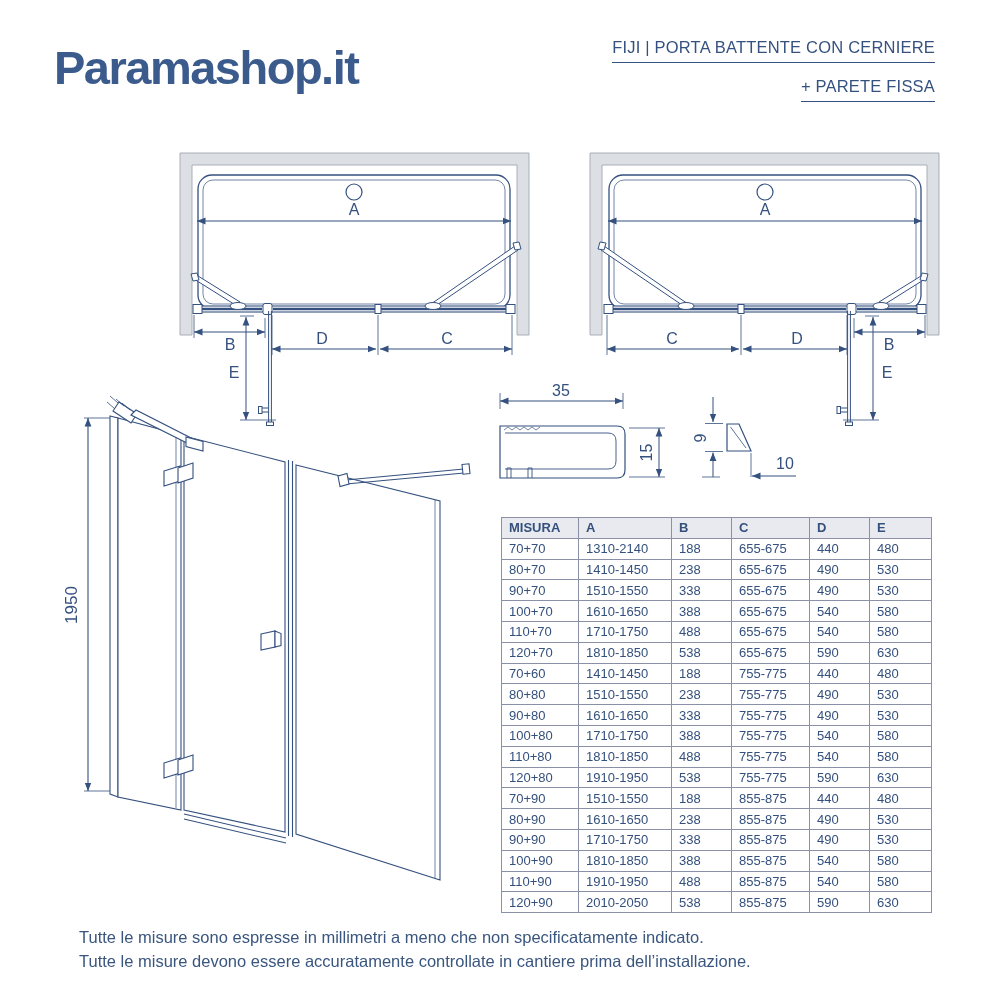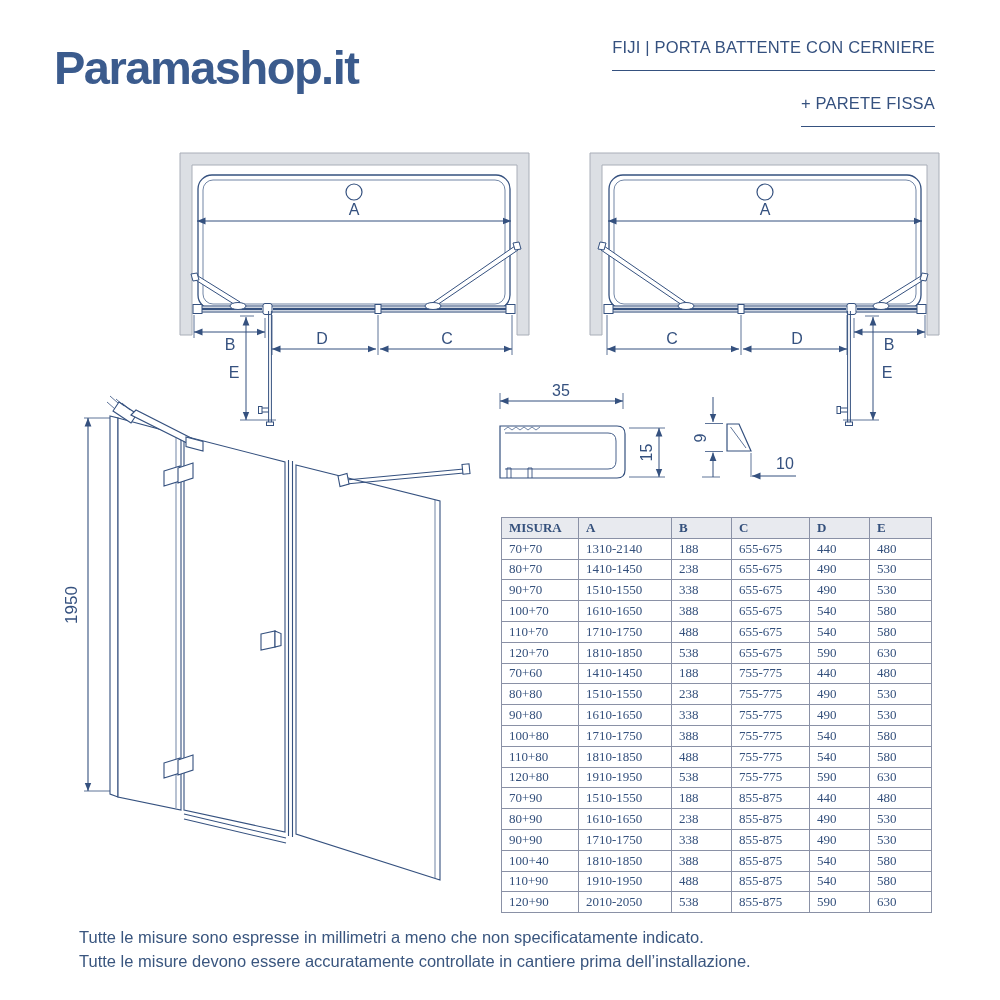--- a/index.html
+++ b/index.html
@@ -2,34 +2,34 @@
 <html><head>
 <meta charset="utf-8">
 <style>
   html,body{margin:0;padding:0;}
   body{width:1000px;height:1000px;background:#fff;font-family:"Liberation Sans",sans-serif;}
   #page{position:relative;width:1000px;height:976px;background:#fff;overflow:hidden;}
 
   
   .logo{position:absolute;left:54px;top:40px;font-size:47px;font-weight:700;letter-spacing:-1.5px;color:#3b5b8d;}
   .product-title{position:absolute;right:65px;top:38px;text-align:right;color:#35517f;font-size:16.5px;letter-spacing:.2px;}
-  .product-title .line{display:inline-block;border-bottom:1.4px solid #35517f;padding-bottom:13px;}
-  .product-title .row2{margin-top:23px;}
+  .product-title .line{display:inline-block;border-bottom:1.4px solid #35517f;padding-bottom:5px;}
+  .product-title .row2{margin-top:14px;}
 
   
   .dg{position:absolute;}
   svg text.dim{font-family:"Liberation Sans",sans-serif;font-size:16px;fill:#35517f;text-anchor:middle;}
 
   
   .size-table{position:absolute;left:501px;top:517px;width:430px;border-collapse:collapse;table-layout:fixed;
               font-size:13px;color:#34507c;}
   .size-table th,.size-table td{border:1px solid #8a91a6;padding:1.5px 7px;height:16.8px;text-align:left;
               white-space:nowrap;overflow:hidden;font-weight:400;}
   .size-table th{background:#e8eaef;font-weight:700;}
-  .size-table{border:1.4px solid #707c98;font-family:Liberation Serif, serif;}
+  .size-table{border:1.4px solid #707c98;}
 
   
   .footer{position:absolute;left:55px;top:926px;color:#3a567f;font-size:16.5px;line-height:23.5px;margin-left:24px;}
 </style>
 </head>
 <body>
 
 <div id="page">
 
   <div class="logo">Paramashop.it</div>
@@ -353,21 +353,21 @@
         </tr>
         <tr>
           <td>90+90</td>
           <td>1710-1750</td>
           <td>338</td>
           <td>855-875</td>
           <td>490</td>
           <td>530</td>
         </tr>
         <tr>
-          <td>100+40</td>
+          <td>100+90</td>
           <td>1810-1850</td>
           <td>388</td>
           <td>855-875</td>
           <td>540</td>
           <td>580</td>
         </tr>
         <tr>
           <td>110+90</td>
           <td>1910-1950</td>
           <td>488</td>

